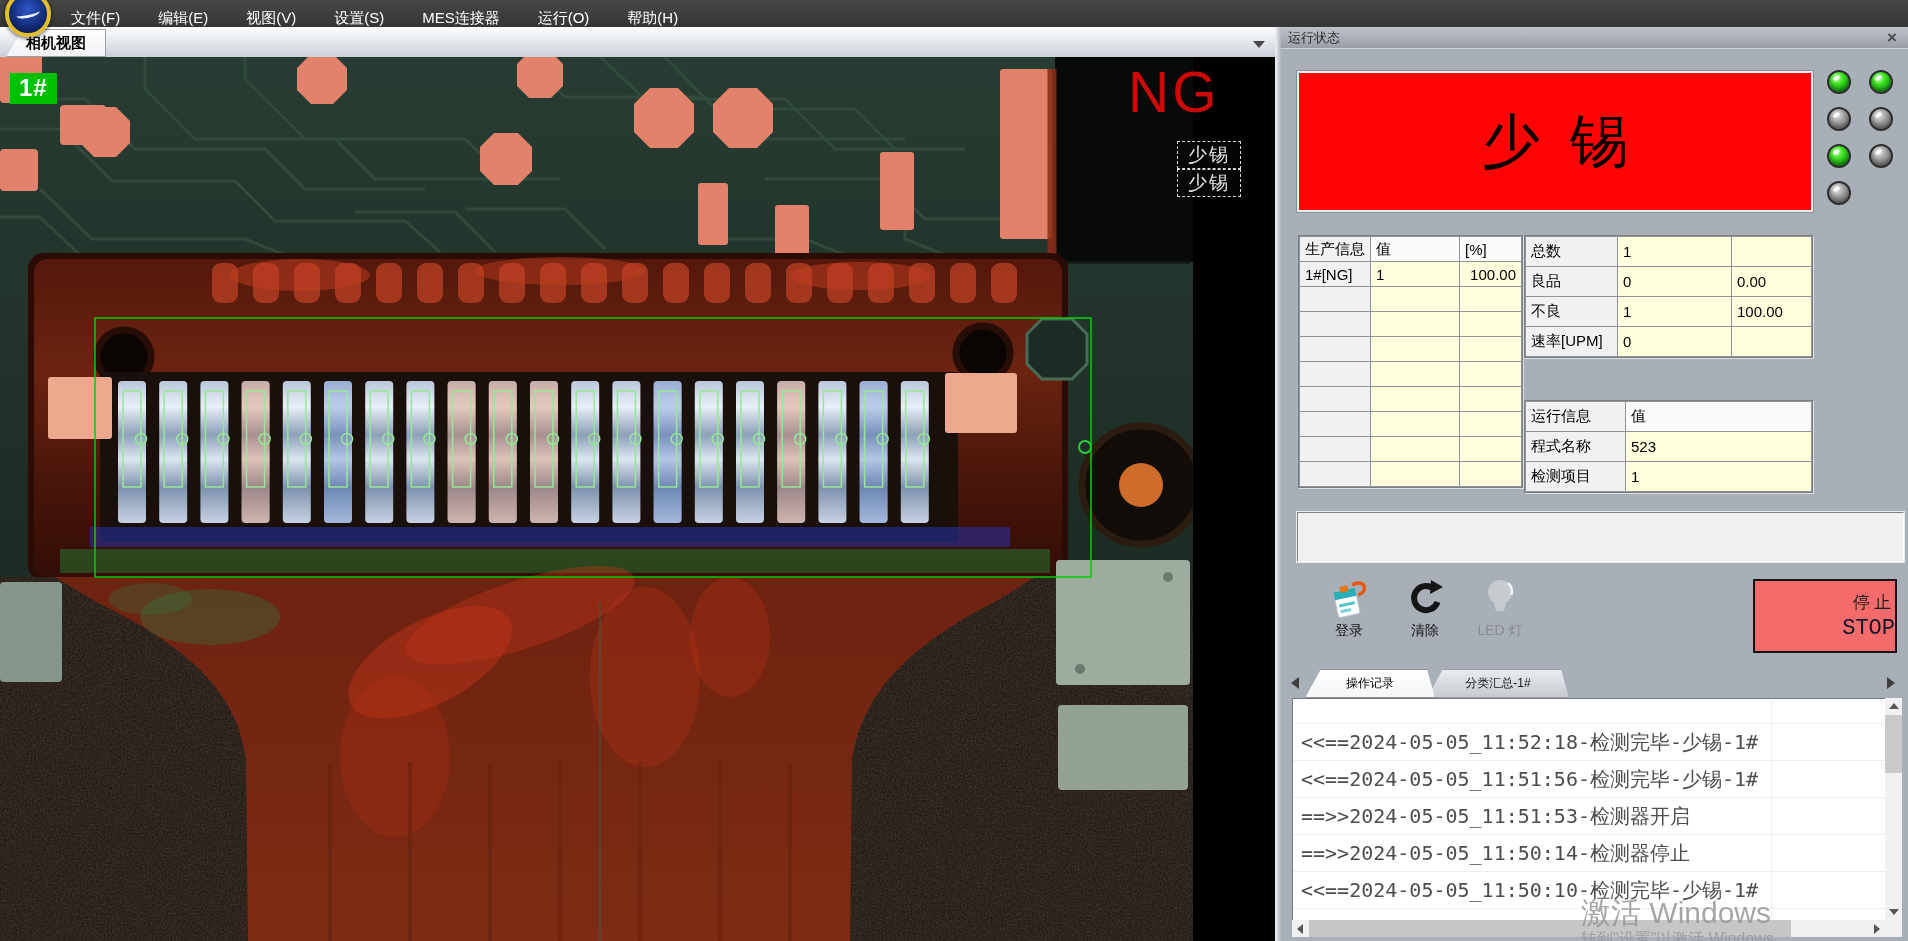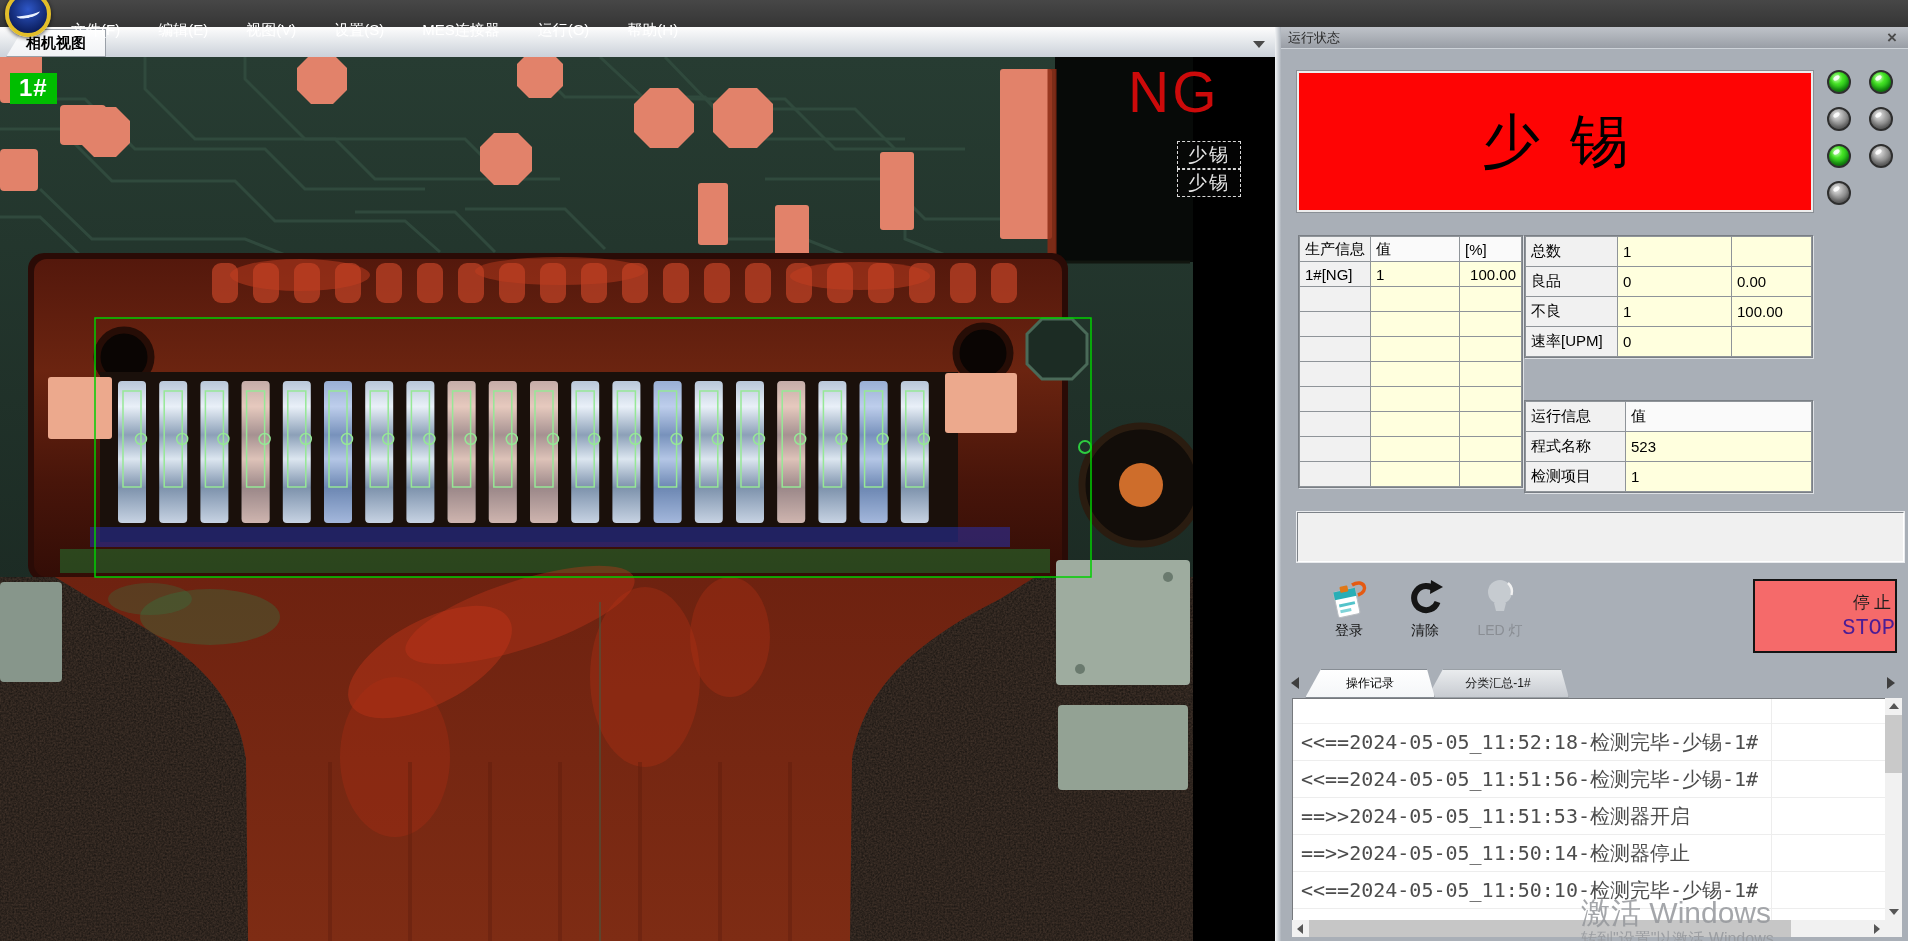--- a/index.html
+++ b/index.html
@@ -9,21 +9,21 @@
 
   
   .menubar { position:absolute; left:0; top:0; width:1908px; height:27px;
              background:linear-gradient(#474747,#353535); z-index:30; }
   .logo { position:absolute; left:5px; top:-9px; width:46px; height:46px; border-radius:50%;
           background:radial-gradient(circle at 50% 38%, #2E57C8, #0B1E5E 75%);
           border:4px solid #E2BE2A; box-shadow:0 1px 4px rgba(0,0,0,.7); z-index:31; }
   .logo i { position:absolute; left:7px; top:14px; width:24px; height:9px;
             border-bottom:3px solid #EAF2FF; border-radius:50%; transform:rotate(-12deg); display:block;}
   .menu-items { position:absolute; left:52px; top:0; height:27px; display:flex; list-style:none; }
-  .menu-items li { color:#FFF; font-size:15px; line-height:27px; padding:16px 19px; cursor:default; }
+  .menu-items li { color:#FFF; font-size:15px; line-height:27px; padding:4px 19px; cursor:default; }
 
   
   .tabstrip { position:absolute; left:0; top:27px; width:1275px; height:30px;
               background:linear-gradient(#FDFDFD,#CBD1D9); z-index:20; }
   .cam-tab { position:absolute; left:6px; top:2px; width:100px; height:28px;
              background:linear-gradient(#FFFFFF,#F0F2F5); color:#000; font-weight:bold; font-size:15px;
              line-height:28px; text-align:center;
              clip-path:polygon(17px 0, 100% 0, 100% 100%, 0 100%);
              box-shadow:inset 0 0 0 1px #9AA0A8; }
   .tab-dropdown { position:absolute; left:1248px; top:7px; width:22px; height:17px; text-align:center; }
@@ -91,21 +91,21 @@
   .icon-btn .lbl { font-size:14px; color:#141414; margin-top:2px; }
   #loginBtn { left:38px; width:60px; }
   #clearBtn { left:114px; width:60px; }
   #ledBtn   { left:186px; width:66px; }
   #ledBtn .lbl { color:#8A8E94; }
 
   .stop-btn { position:absolute; left:472px; top:552px; width:144px; height:74px; background:#F56A6A;
               border:2px solid #141414; display:flex; flex-direction:column; align-items:flex-end;
               justify-content:center; cursor:default; }
   .stop-btn .cn { font-size:17px; color:#1F1F1F; letter-spacing:4px; }
-  .stop-btn .en { font-size:22px; color:#4c1d95; font-family:"Liberation Mono", monospace; margin-top:2px;}
+  .stop-btn .en { font-size:22px; color:#0f172a; font-family:"Liberation Mono", monospace; margin-top:2px;}
 
   .log-tabs { position:absolute; left:8px; top:641px; width:612px; height:30px; }
   .tab-arrow { position:absolute; top:9px; width:0; height:0; border-top:6px solid transparent;
                border-bottom:6px solid transparent; }
   .tab-arrow.left  { left:2px;  border-right:8px solid #3E3E3E; }
   .tab-arrow.right { left:598px; border-left:8px solid #3E3E3E; }
   .ltab { position:absolute; top:1px; height:29px; line-height:29px; text-align:center; font-size:12px;
           clip-path:polygon(16px 0, calc(100% - 8px) 0, 100% 100%, 0 100%); cursor:default; }
   .ltab.active { left:16px; width:130px; background:linear-gradient(#FFFFFF,#F4F6F8); color:#000;
                  z-index:2; box-shadow:inset 0 0 0 1px #878D94; }

